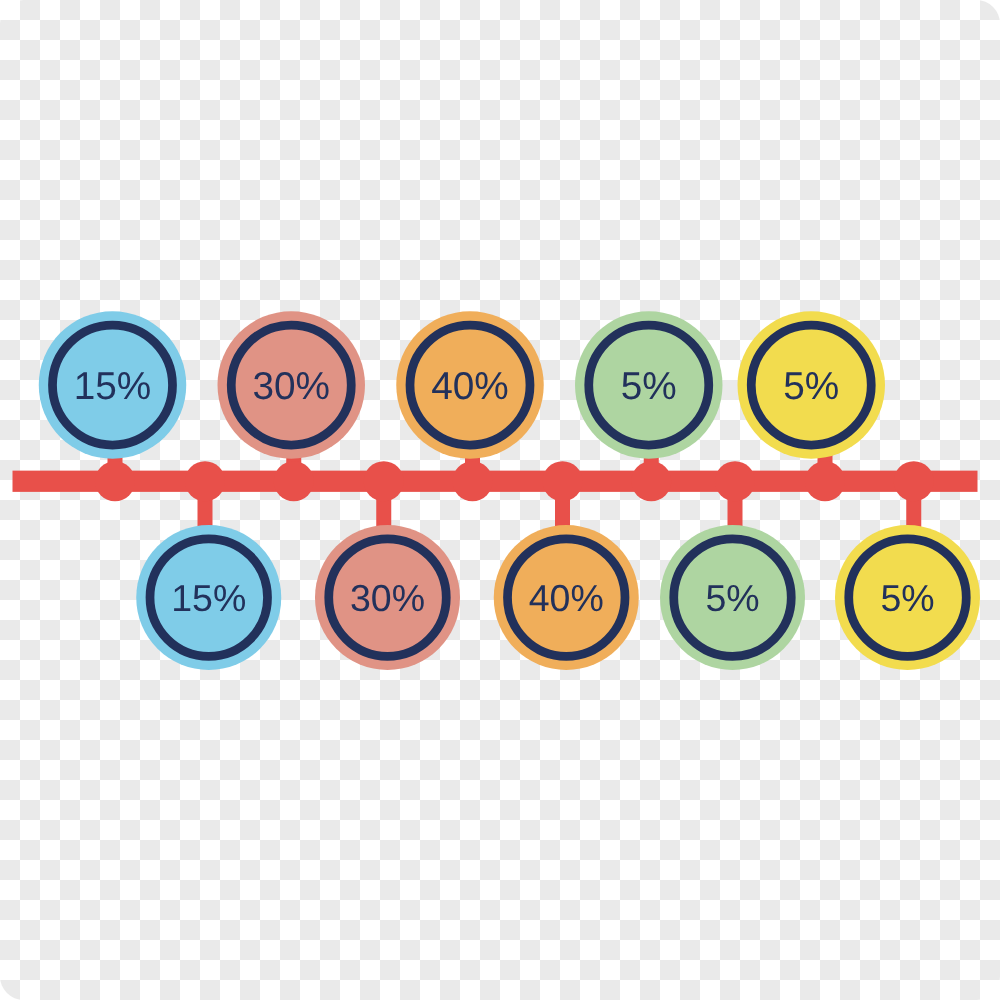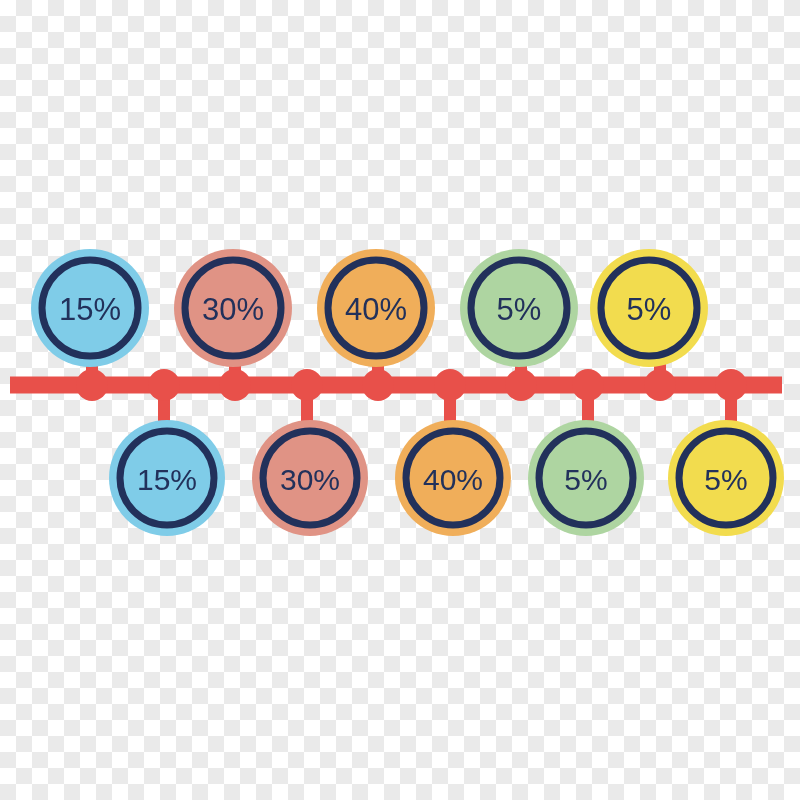--- a/index.html
+++ b/index.html
@@ -16,20 +16,21 @@
   #canvas {
     position: relative;
     width: 800px;
     height: 800px;
     background-color: #ffffff;
     background-image:
       linear-gradient(45deg, #eaeaea 25%, transparent 25%, transparent 75%, #eaeaea 75%),
       linear-gradient(45deg, #eaeaea 25%, transparent 25%, transparent 75%, #eaeaea 75%);
     background-size: 32px 32px;
     background-position: 0 0, 16px 16px;
+    border-radius: 19px;
   }
 
   #artboard {
     position: absolute;
     left: 0;
     top: 0;
     width: 800px;
     height: 800px;
   }
 

